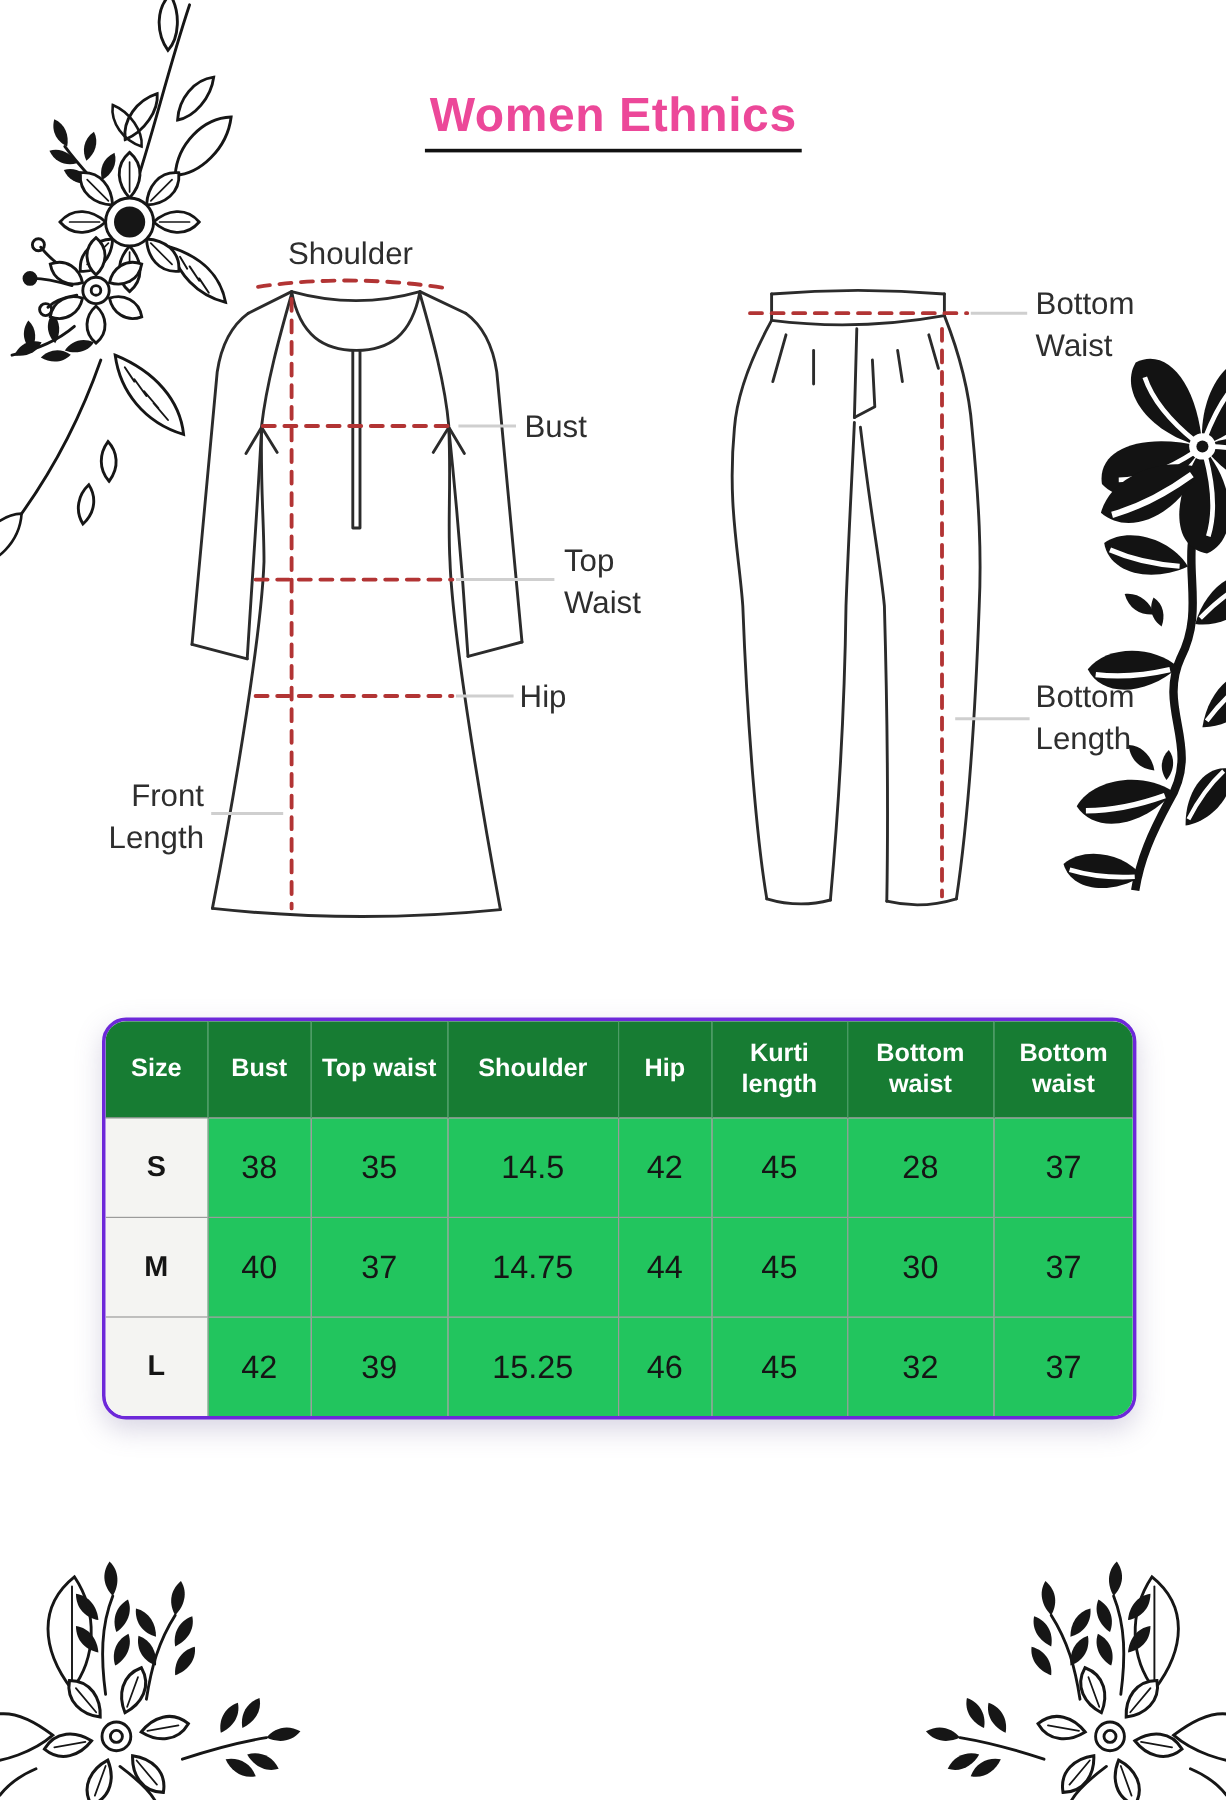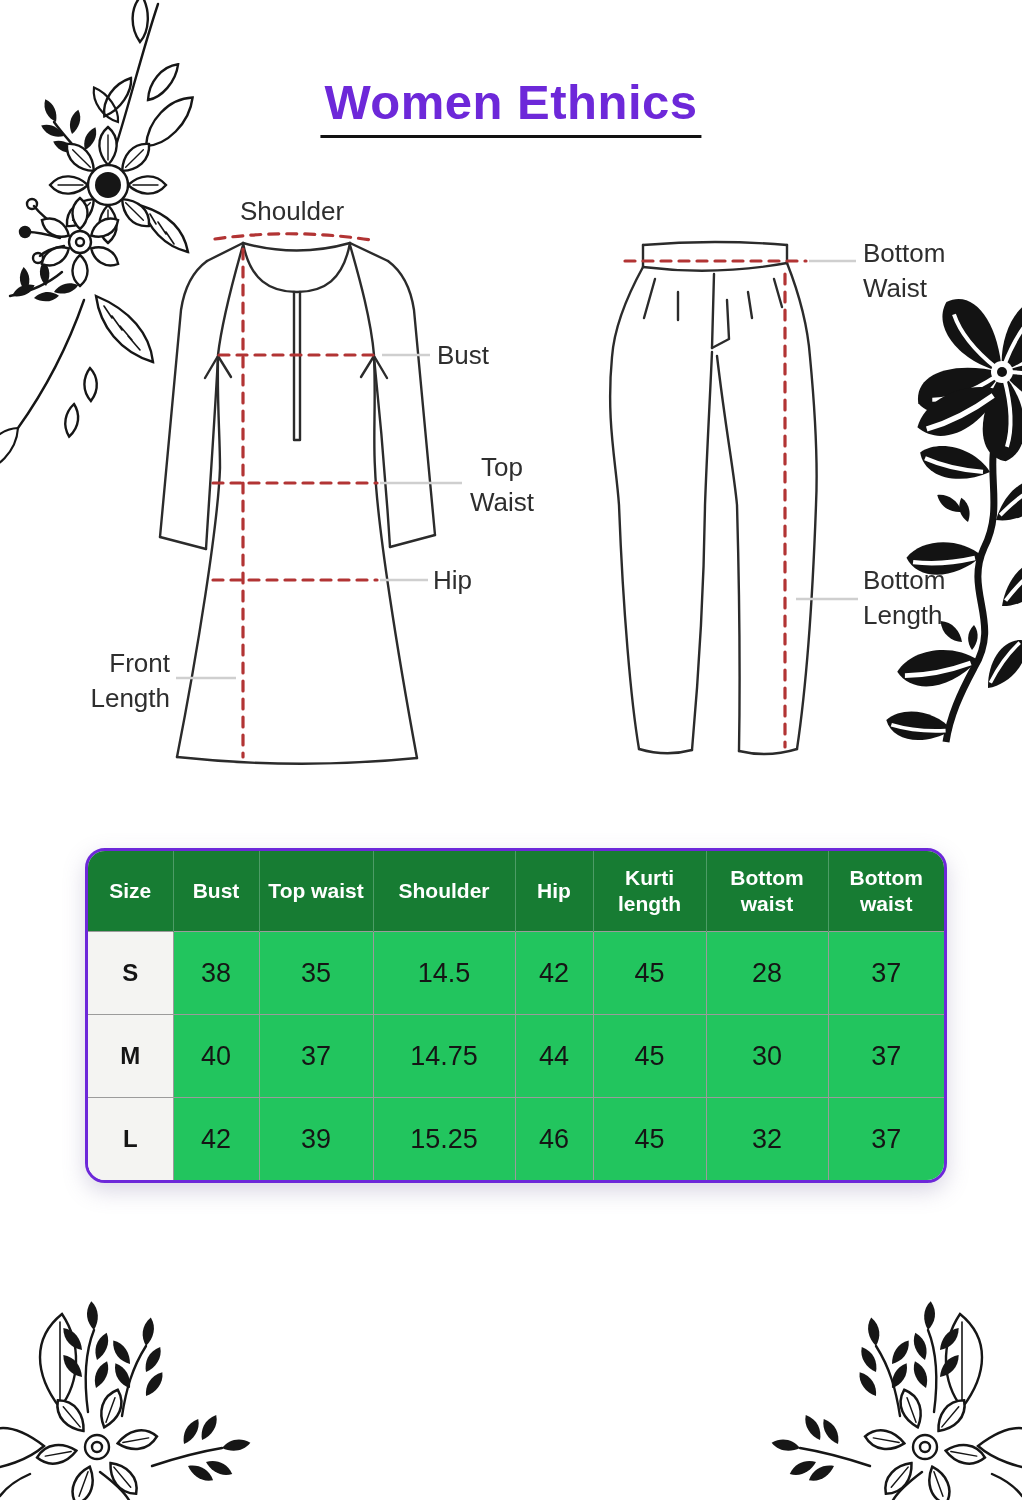--- a/index.html
+++ b/index.html
@@ -3,21 +3,21 @@
 <meta charset="utf-8">
 <style>
   html,body{margin:0;padding:0;background:#ffffff;}
   #page{
     position:relative;width:1022px;height:1500px;overflow:hidden;
     background:#ffffff;font-family:"Liberation Sans",sans-serif;
   }
   #art{position:absolute;left:0;top:0;width:1022px;height:1500px;}
   .page-title{
     position:absolute;top:74px;left:50%;transform:translateX(-50%);
-    font-size:49px;font-weight:700;color:#6d28d9;letter-spacing:.5px;
+    font-size:40px;font-weight:700;color:#ec4899;letter-spacing:.5px;
     border-bottom:3px solid #111;padding:0 4px 5px 4px;white-space:nowrap;
   }
   .dlabel{
     position:absolute;font-size:26px;line-height:35px;color:#2e2e2e;
     white-space:nowrap;
   }
   .dlabel.center{text-align:right;}
   
   .size-table{
     position:absolute;left:85px;top:848px;width:856px;
@@ -280,21 +280,21 @@
         <circle r="5"></circle>
       </g>
     </g>
     <use href="#corner-deco" transform="translate(1022,0) scale(-1,1)"></use>
   </svg>
 
   <div class="page-title">Women Ethnics</div>
 
   <div class="dlabel" style="left:240px;top:194px;">Shoulder</div>
   <div class="dlabel" style="left:437px;top:338px;">Bust</div>
-  <div class="dlabel" style="left:470px;top:450px;text-align:center;">
+  <div class="dlabel" style="left:470px;top:450px;">
     <div>Top</div>
     <div>Waist</div>
   </div>
   <div class="dlabel" style="left:433px;top:563px;">Hip</div>
   <div class="dlabel center" style="left:78px;top:646px;width:92px;">
     <div>Front</div>
     <div>Length</div>
   </div>
   <div class="dlabel" style="left:863px;top:236px;">
     <div>Bottom</div>

